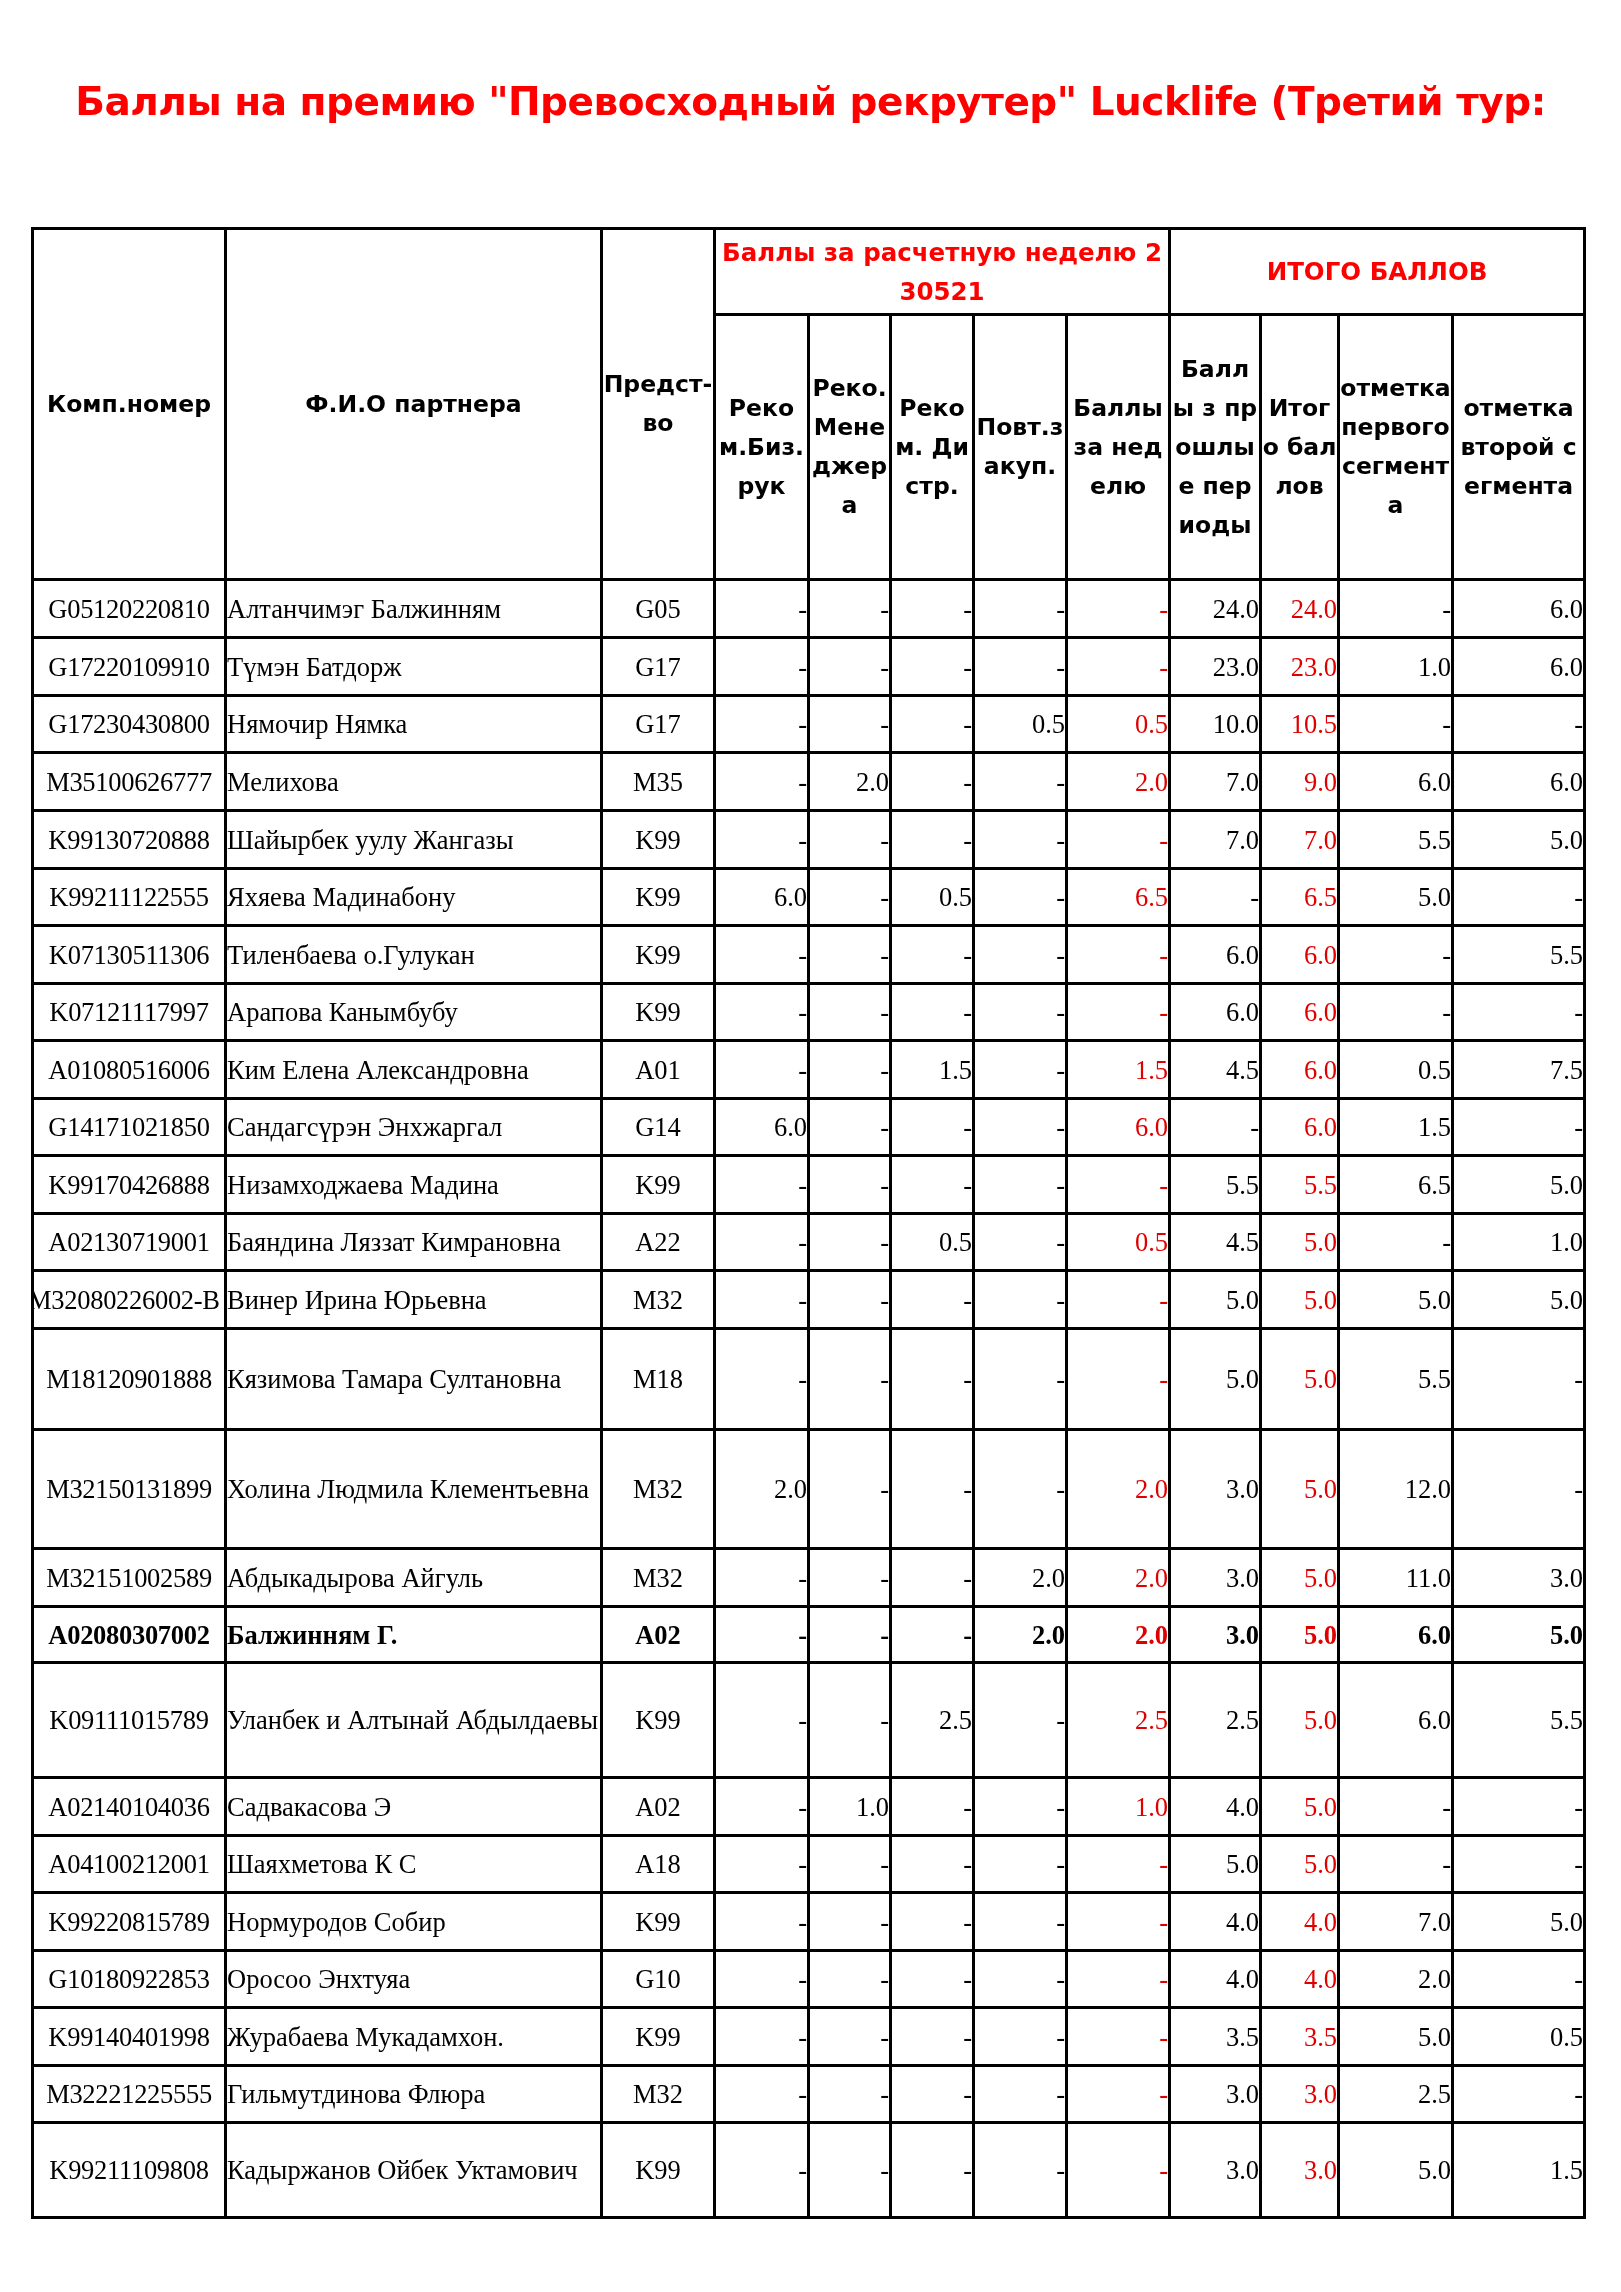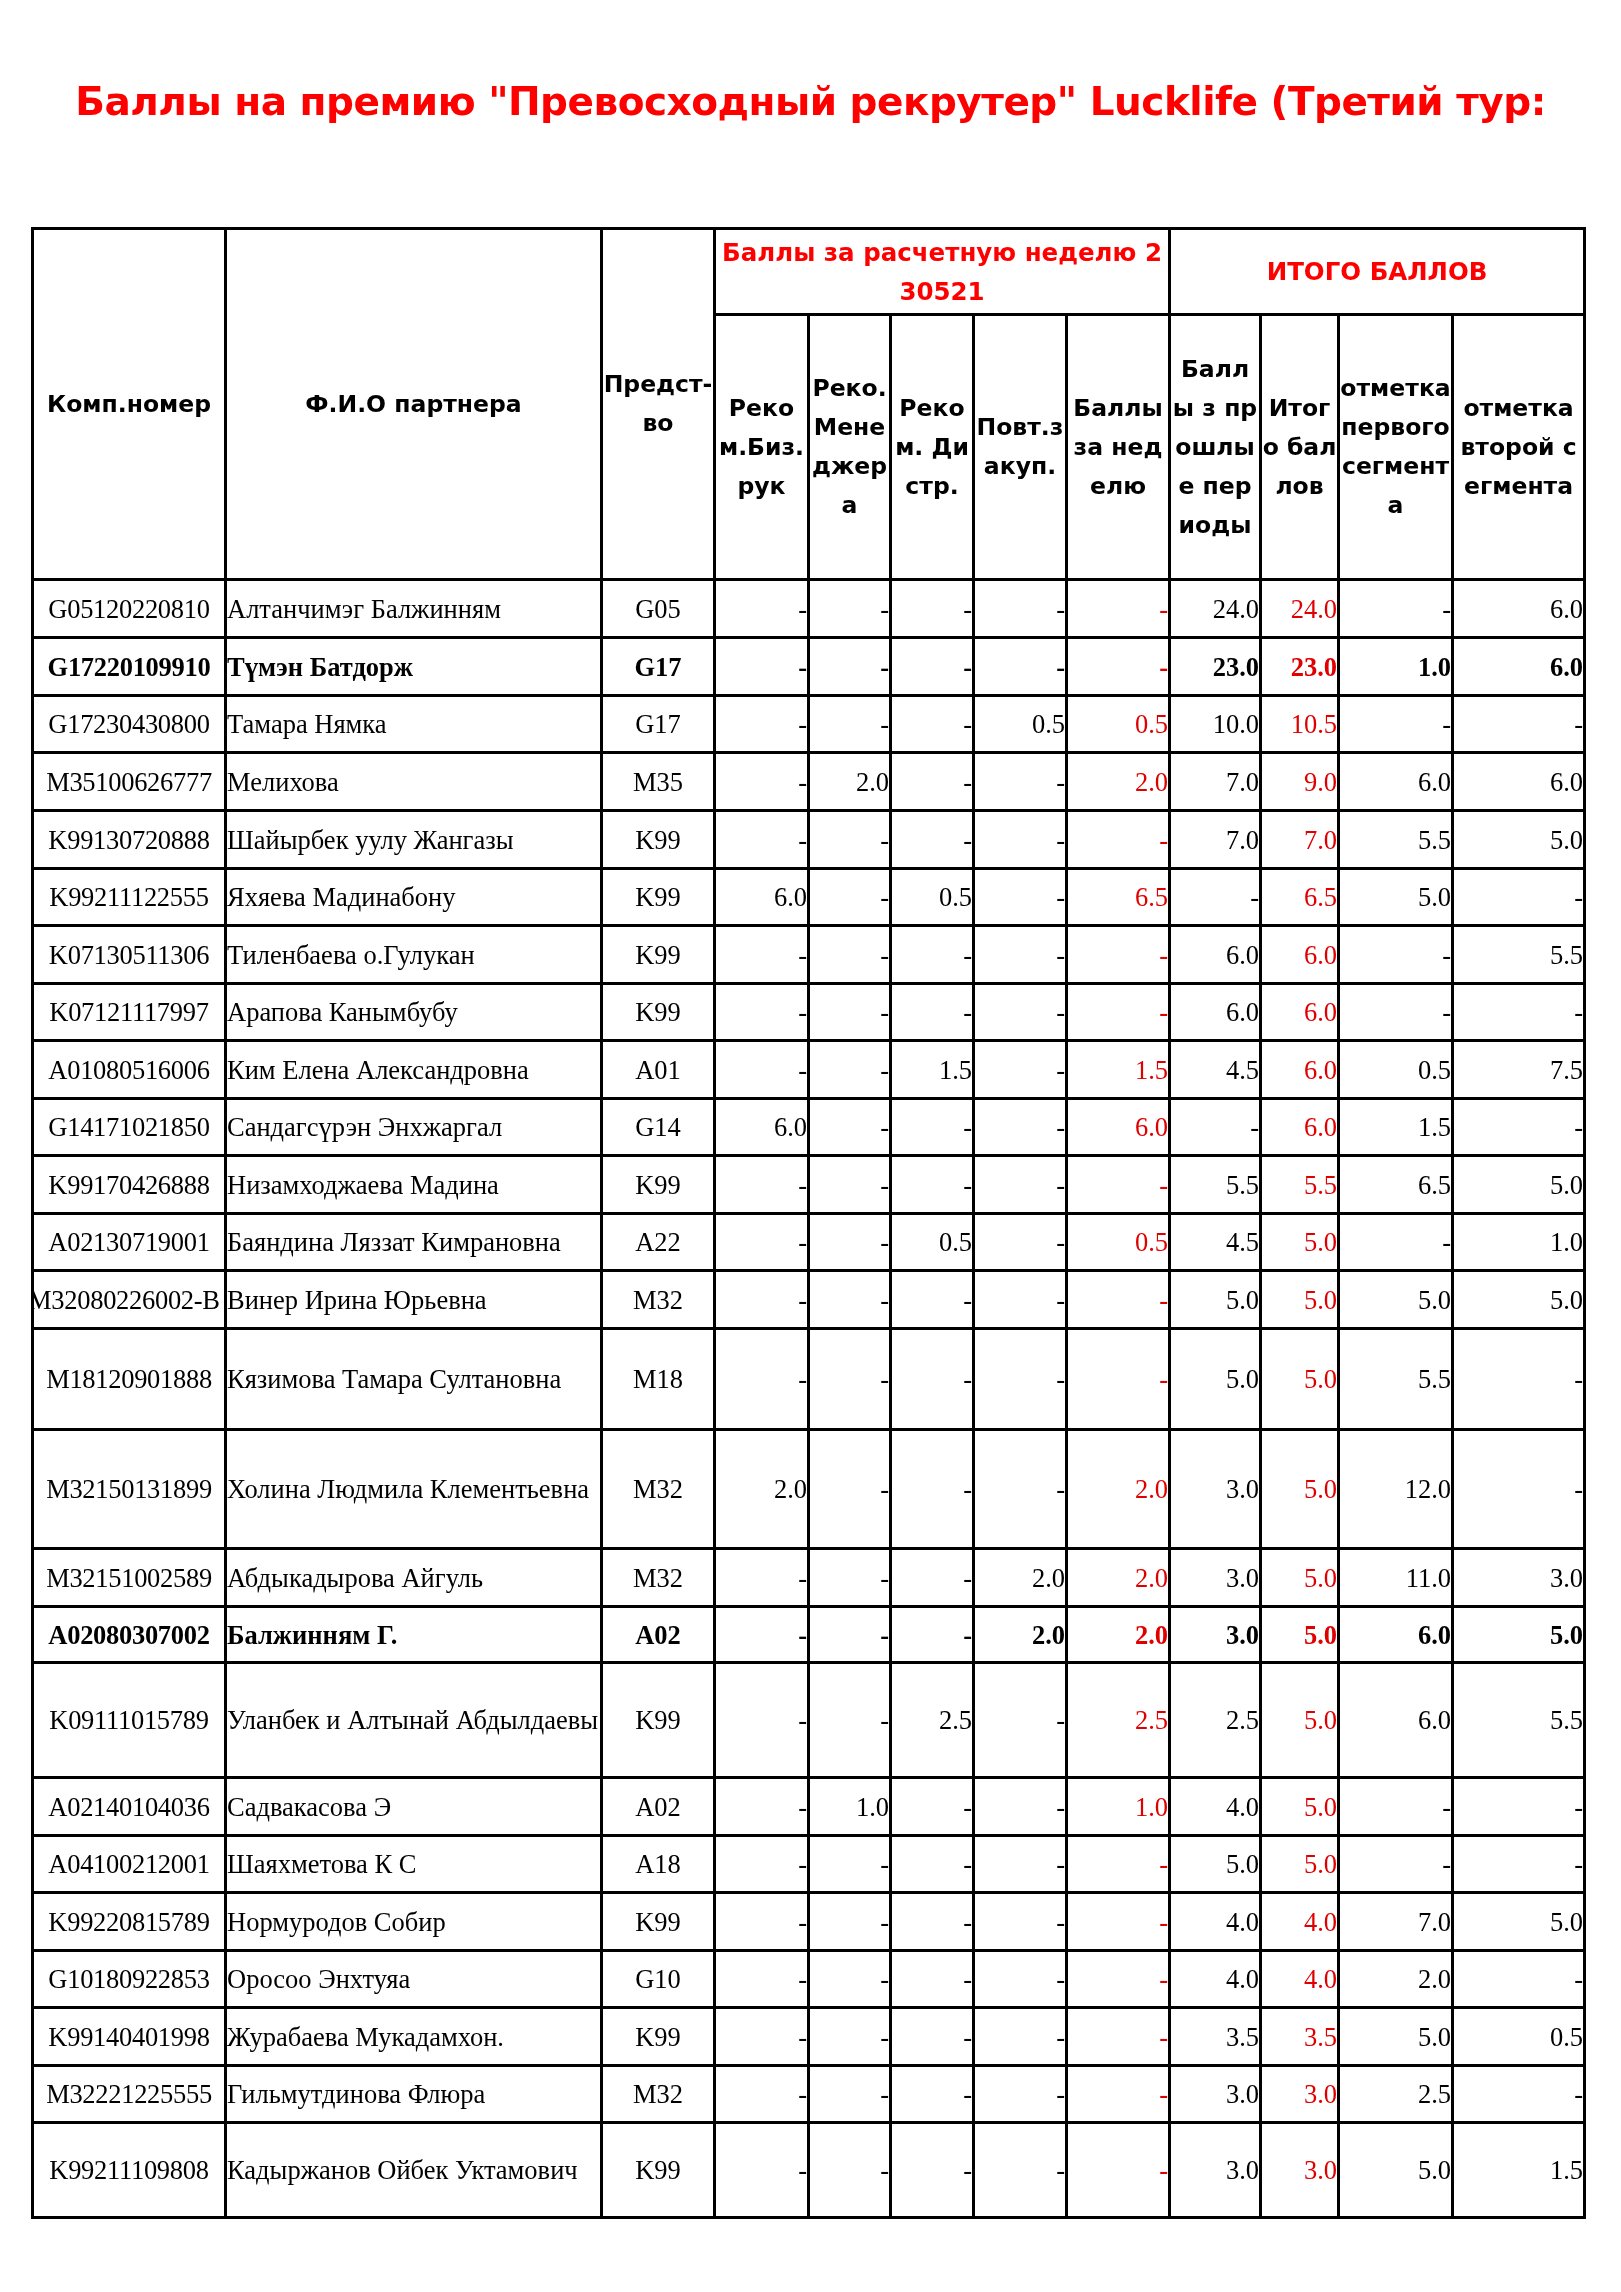--- a/index.html
+++ b/index.html
@@ -86,37 +86,37 @@
         <td class="num">-</td>
         <td class="num">-</td>
         <td class="num">-</td>
         <td class="num">-</td>
         <td class="num red">-</td>
         <td class="num">24.0</td>
         <td class="num red">24.0</td>
         <td class="num">-</td>
         <td class="num">6.0</td>
       </tr>
-      <tr style="height: 58px; font-weight: bold;">
+      <tr style="height: 58px;">
         <td class="id">G17220109910</td>
         <td class="name">Түмэн Батдорж</td>
         <td class="br">G17</td>
         <td class="num">-</td>
         <td class="num">-</td>
         <td class="num">-</td>
         <td class="num">-</td>
         <td class="num red">-</td>
         <td class="num">23.0</td>
         <td class="num red">23.0</td>
         <td class="num">1.0</td>
         <td class="num">6.0</td>
       </tr>
       <tr style="height: 57px;">
         <td class="id">G17230430800</td>
-        <td class="name">Тамара Нямка</td>
+        <td class="name">Нямочир Нямка</td>
         <td class="br">G17</td>
         <td class="num">-</td>
         <td class="num">-</td>
         <td class="num">-</td>
         <td class="num">0.5</td>
         <td class="num red">0.5</td>
         <td class="num">10.0</td>
         <td class="num red">10.5</td>
         <td class="num">-</td>
         <td class="num">-</td>

